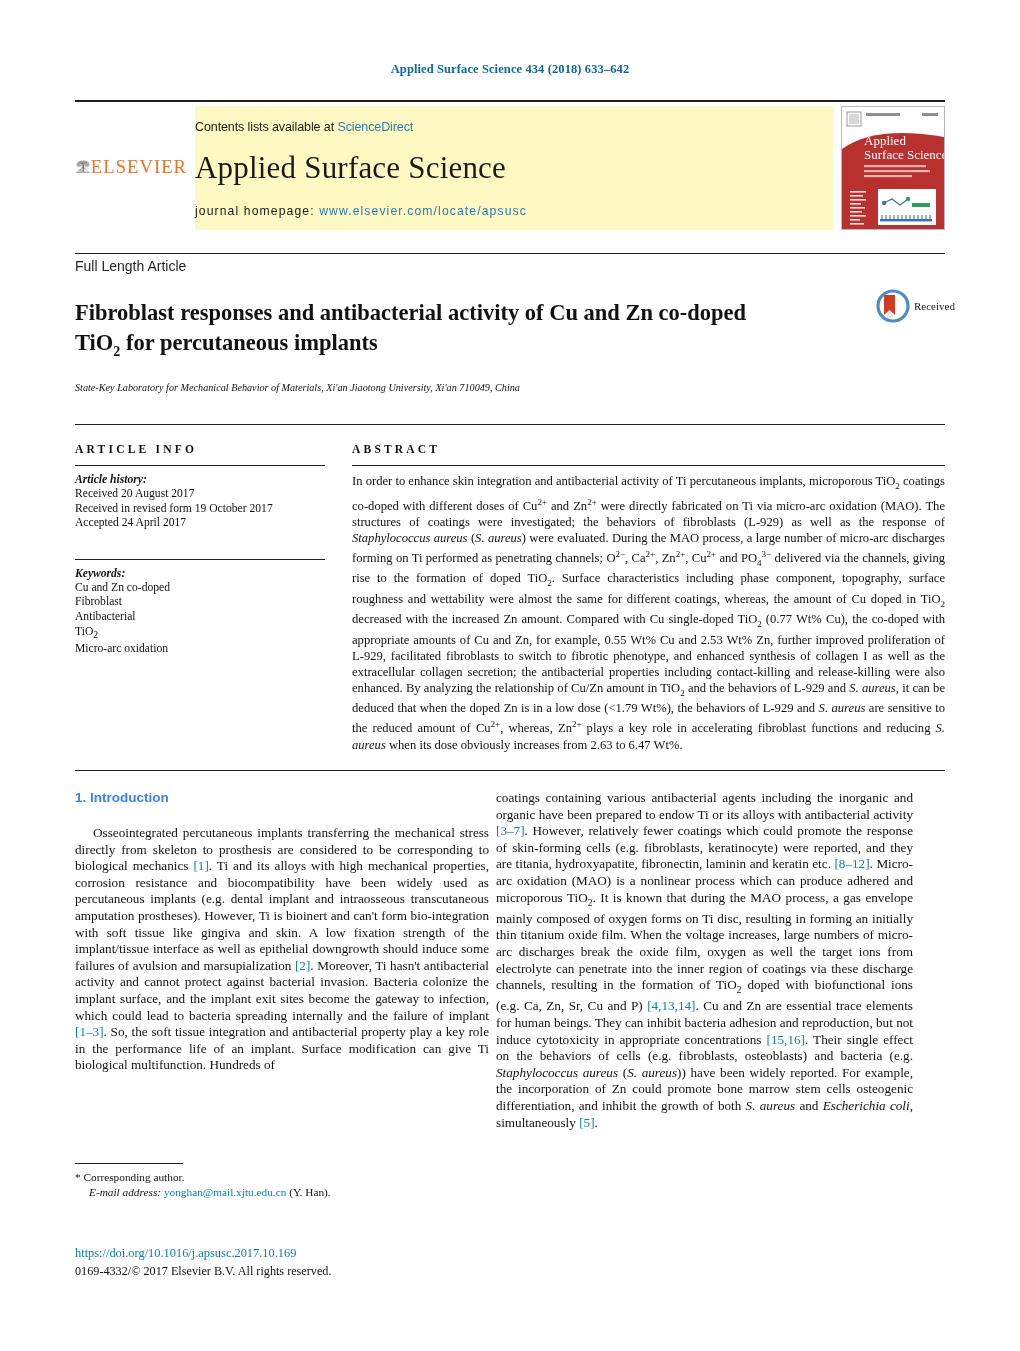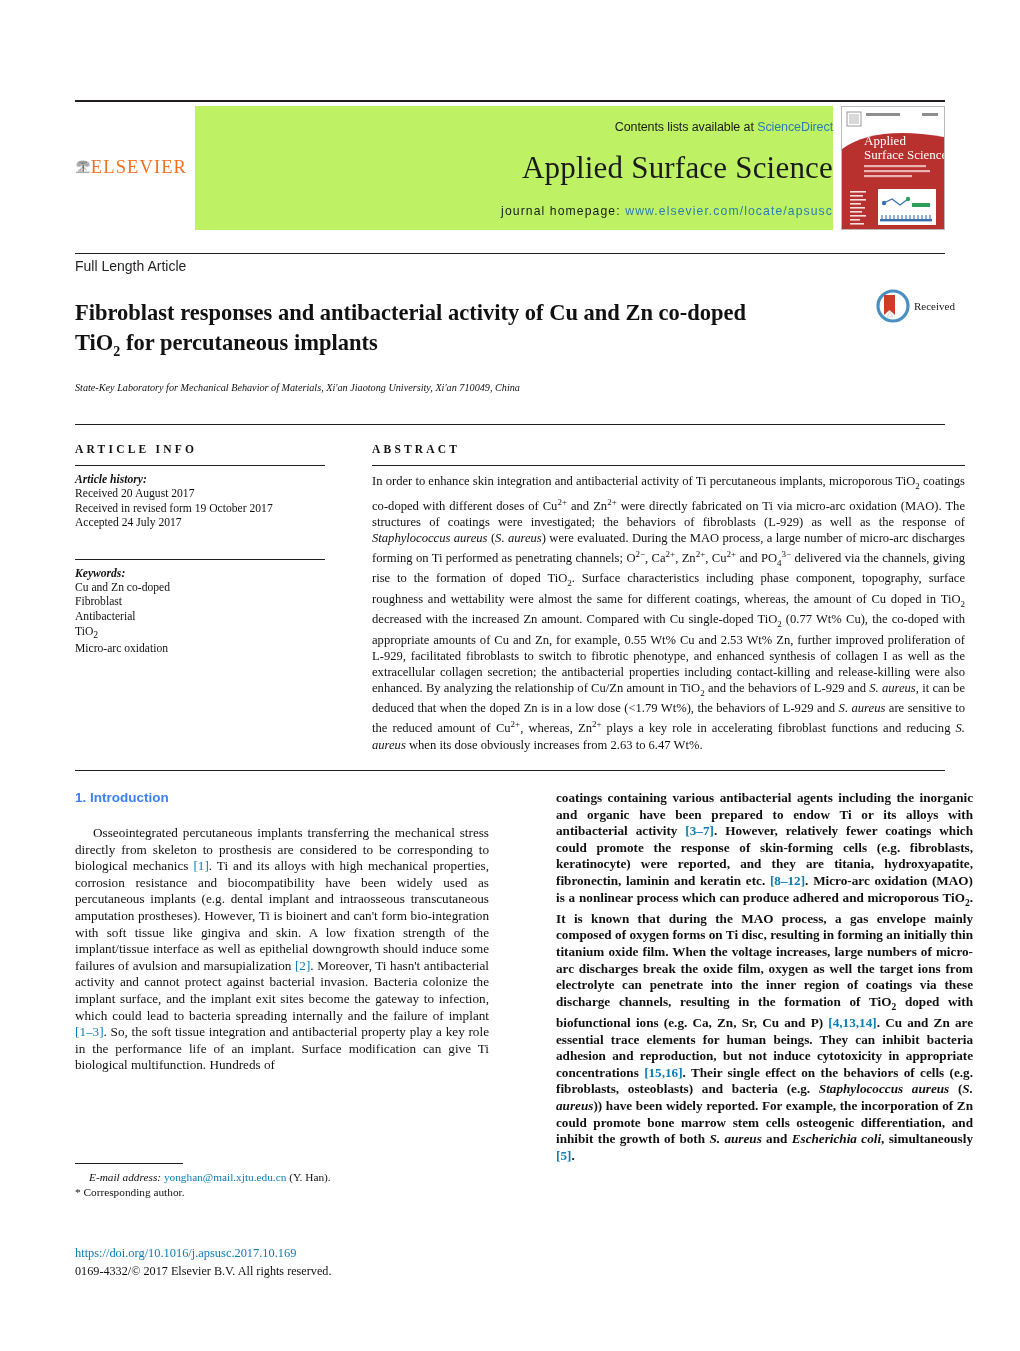--- a/index.html
+++ b/index.html
@@ -63,24 +63,24 @@
   .elsevier-word {
     font-family: "Liberation Serif", serif;
     color: #f37021;
     font-size: 18.5px;
     letter-spacing: 1.1px;
     line-height: 1;
     margin-top: 1px;
   }
   .journal-band {
     flex: 1 1 auto;
-    background: #bef264;
+    background: #fef9c3;
     margin: 0 8px;
     position: relative;
-    text-align: right;
+    text-align: left;
   }
   .contents-line {
     font-family: "Liberation Sans", sans-serif;
     font-size: 12.5px;
     color: #1a1a1a;
     padding-top: 14px;
     letter-spacing: -0.1px;
   }
   .contents-line a { color: #2b7cb5; text-decoration: none; }
   .journal-name {
@@ -168,21 +168,21 @@
     top: 424px; left: 75px; width: 870px;
     border-top: 0.8px solid #231f20;
   }
   .col-info {
     position: absolute;
     top: 443px; left: 75px;
     width: 250px;
   }
   .col-abs {
     position: absolute;
-    top: 443px; left: 372px;
+    top: 443px; left: 352px;
     width: 593px;
   }
   .section-head {
     font-family: "Liberation Serif", serif;
     font-weight: bold;
     font-size: 11.5px;
     letter-spacing: 3.2px;
     color: #111;
   }
   .thin-rule {
@@ -228,23 +228,22 @@
   }
 
   
   .body-col-left {
     position: absolute;
     top: 790px; left: 75px;
     width: 414px;
   }
   .body-col-right {
     position: absolute;
-    top: 790px; left: 556px;
+    top: 790px; left: 496px;
     width: 417px;
-    font-weight: bold;
   }
   .h1 {
     font-family: "Liberation Sans", sans-serif;
     font-weight: bold;
     font-size: 13.5px;
     color: #3b82f6;
     margin-bottom: 20px;
   }
   .para {
     font-family: "Liberation Serif", serif;
@@ -290,20 +289,21 @@
     font-family: "Liberation Serif", serif;
     font-size: 12.2px;
     color: #111;
   }
 </style>
 </head>
 <body>
 
 <div class="page">
 
+  <div class="running-head">Applied Surface Science 434 (2018) 633–642</div>
 
   <div class="masthead">
     <div class="masthead-inner">
 
       <div class="elsevier-logo">
         <svg class="tree-svg" width="92" height="84" viewBox="0 0 92 84">
           <g fill="#58585a">
             <ellipse cx="46" cy="26" rx="36" ry="20" opacity="0.18"></ellipse>
             <ellipse cx="30" cy="22" rx="20" ry="13" opacity="0.30"></ellipse>
             <ellipse cx="62" cy="22" rx="22" ry="13" opacity="0.30"></ellipse>
@@ -405,21 +405,21 @@
   </div>
 
   <div class="info-rule-top"></div>
 
   <div class="col-info">
     <div class="section-head">ARTICLE INFO</div>
     <div class="thin-rule"></div>
     <div class="info-sub">Article history:</div>
     <div class="info-line">Received 20 August 2017</div>
     <div class="info-line">Received in revised form 19 October 2017</div>
-    <div class="info-line">Accepted 24 July 2017</div>
+    <div class="info-line">Accepted 24 April 2017</div>
 
     <div class="thin-rule" style="margin-top:28px"></div>
     <div class="info-sub">Keywords:</div>
     <div class="kw-block" style="margin-top:0">
       <div class="info-line">Cu and Zn co-doped</div>
       <div class="info-line">Fibroblast</div>
       <div class="info-line">Antibacterial</div>
       <div class="info-line"><span>TiO</span><sub>2</sub></div>
       <div class="info-line">Micro-arc oxidation</div>
     </div>
@@ -443,23 +443,23 @@
   </div>
 
   <div class="body-col-right">
     <p class="para noindent">
       coatings containing various antibacterial agents including the inorganic and organic have been prepared to endow Ti or its alloys with antibacterial activity <span class="ref">[3–7]</span>. However, relatively fewer coatings which could promote the response of skin-forming cells (e.g. fibroblasts, keratinocyte) were reported, and they are titania, hydroxyapatite, fibronectin, laminin and keratin etc. <span class="ref">[8–12]</span>. Micro-arc oxidation (MAO) is a nonlinear process which can produce adhered and microporous TiO<sub>2</sub>. It is known that during the MAO process, a gas envelope mainly composed of oxygen forms on Ti disc, resulting in forming an initially thin titanium oxide film. When the voltage increases, large numbers of micro-arc discharges break the oxide film, oxygen as well the target ions from electrolyte can penetrate into the inner region of coatings via these discharge channels, resulting in the formation of TiO<sub>2</sub> doped with biofunctional ions (e.g. Ca, Zn, Sr, Cu and P) <span class="ref">[4,13,14]</span>. Cu and Zn are essential trace elements for human beings. They can inhibit bacteria adhesion and reproduction, but not induce cytotoxicity in appropriate concentrations <span class="ref">[15,16]</span>. Their single effect on the behaviors of cells (e.g. fibroblasts, osteoblasts) and bacteria (e.g. <i>Staphylococcus aureus</i> (<i>S. aureus</i>)) have been widely reported. For example, the incorporation of Zn could promote bone marrow stem cells osteogenic differentiation, and inhibit the growth of both <i>S. aureus</i> and <i>Escherichia coli</i>, simultaneously <span class="ref">[5]</span>.
     </p>
   </div>
 
   <div class="foot-rule"></div>
   <div class="footnote">
+    <div>* Corresponding author.</div>
     <div style="padding-left:14px">
       <span class="em">E-mail address:</span>
       <a href="#">yonghan@mail.xjtu.edu.cn</a><span> (Y. Han).</span>
     </div>
-    <div>* Corresponding author.</div>
   </div>
 
   <div class="doi-line">https://doi.org/10.1016/j.apsusc.2017.10.169</div>
   <div class="issn-line">0169-4332/© 2017 Elsevier B.V. All rights reserved.</div>
 
 </div>
 
 </body></html>

